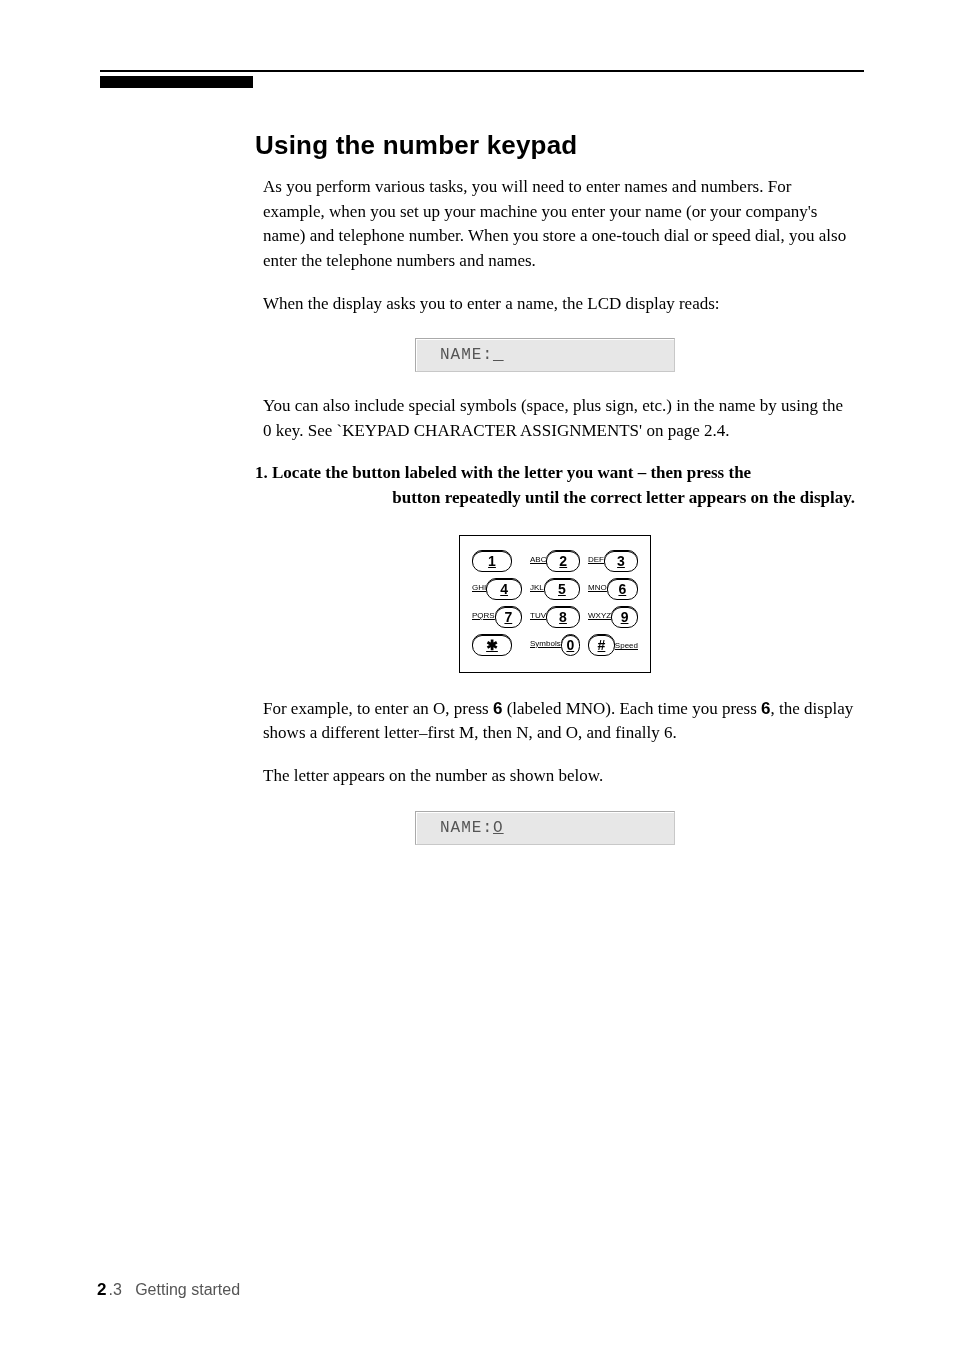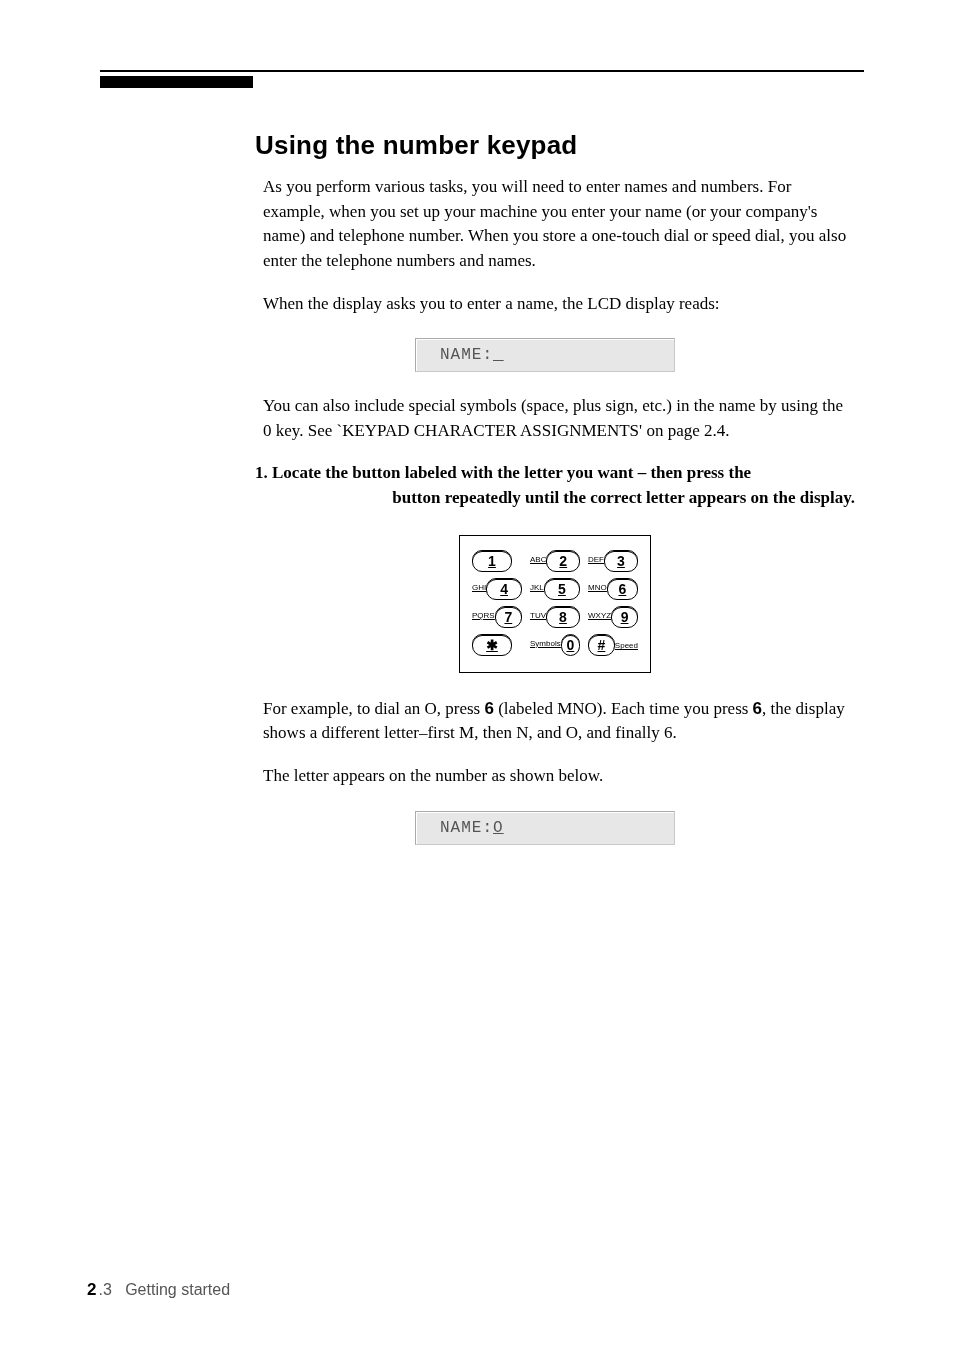--- a/index.html
+++ b/index.html
@@ -145,21 +145,21 @@
     height: 9px;
     margin-top: 2px;
   }
   .key-post.blank { visibility: hidden; }
   .in-bold {
     font-family: Arial, Helvetica, sans-serif;
     font-weight: 700;
   }
   .footer {
     position: absolute;
-    left: 87px;
+    left: 97px;
     bottom: 48px;
     font-family: Arial, Helvetica, sans-serif;
     font-size: 16px;
     color: #555;
   }
   .footer .pg {
     font-weight: 700;
     color: #000;
     font-size: 17px;
     margin-right: 2px;
@@ -294,21 +294,21 @@
           <span class="key-sub blank"></span>
           <span class="key-btn">
               <span class="glyph">#</span>
             </span>
           <span class="key-post">Speed</span>
         </div>
       </div>
     </div>
 
     <p>
-      <span>For example, to dial an O, press </span><span class="in-bold">6</span><span> (labeled MNO). Each time you press </span><span class="in-bold">6</span><span>, the display shows a different letter–first M, then N, and O, and finally 6.</span>
+      <span>For example, to enter an O, press </span><span class="in-bold">6</span><span> (labeled MNO). Each time you press </span><span class="in-bold">6</span><span>, the display shows a different letter–first M, then N, and O, and finally 6.</span>
     </p>
 
     <p>The letter appears on the number as shown below.</p>
 
     <div class="lcd">
       <span>NAME:</span>
         <span class="cursor">O</span>
     </div>
 
   </div>

